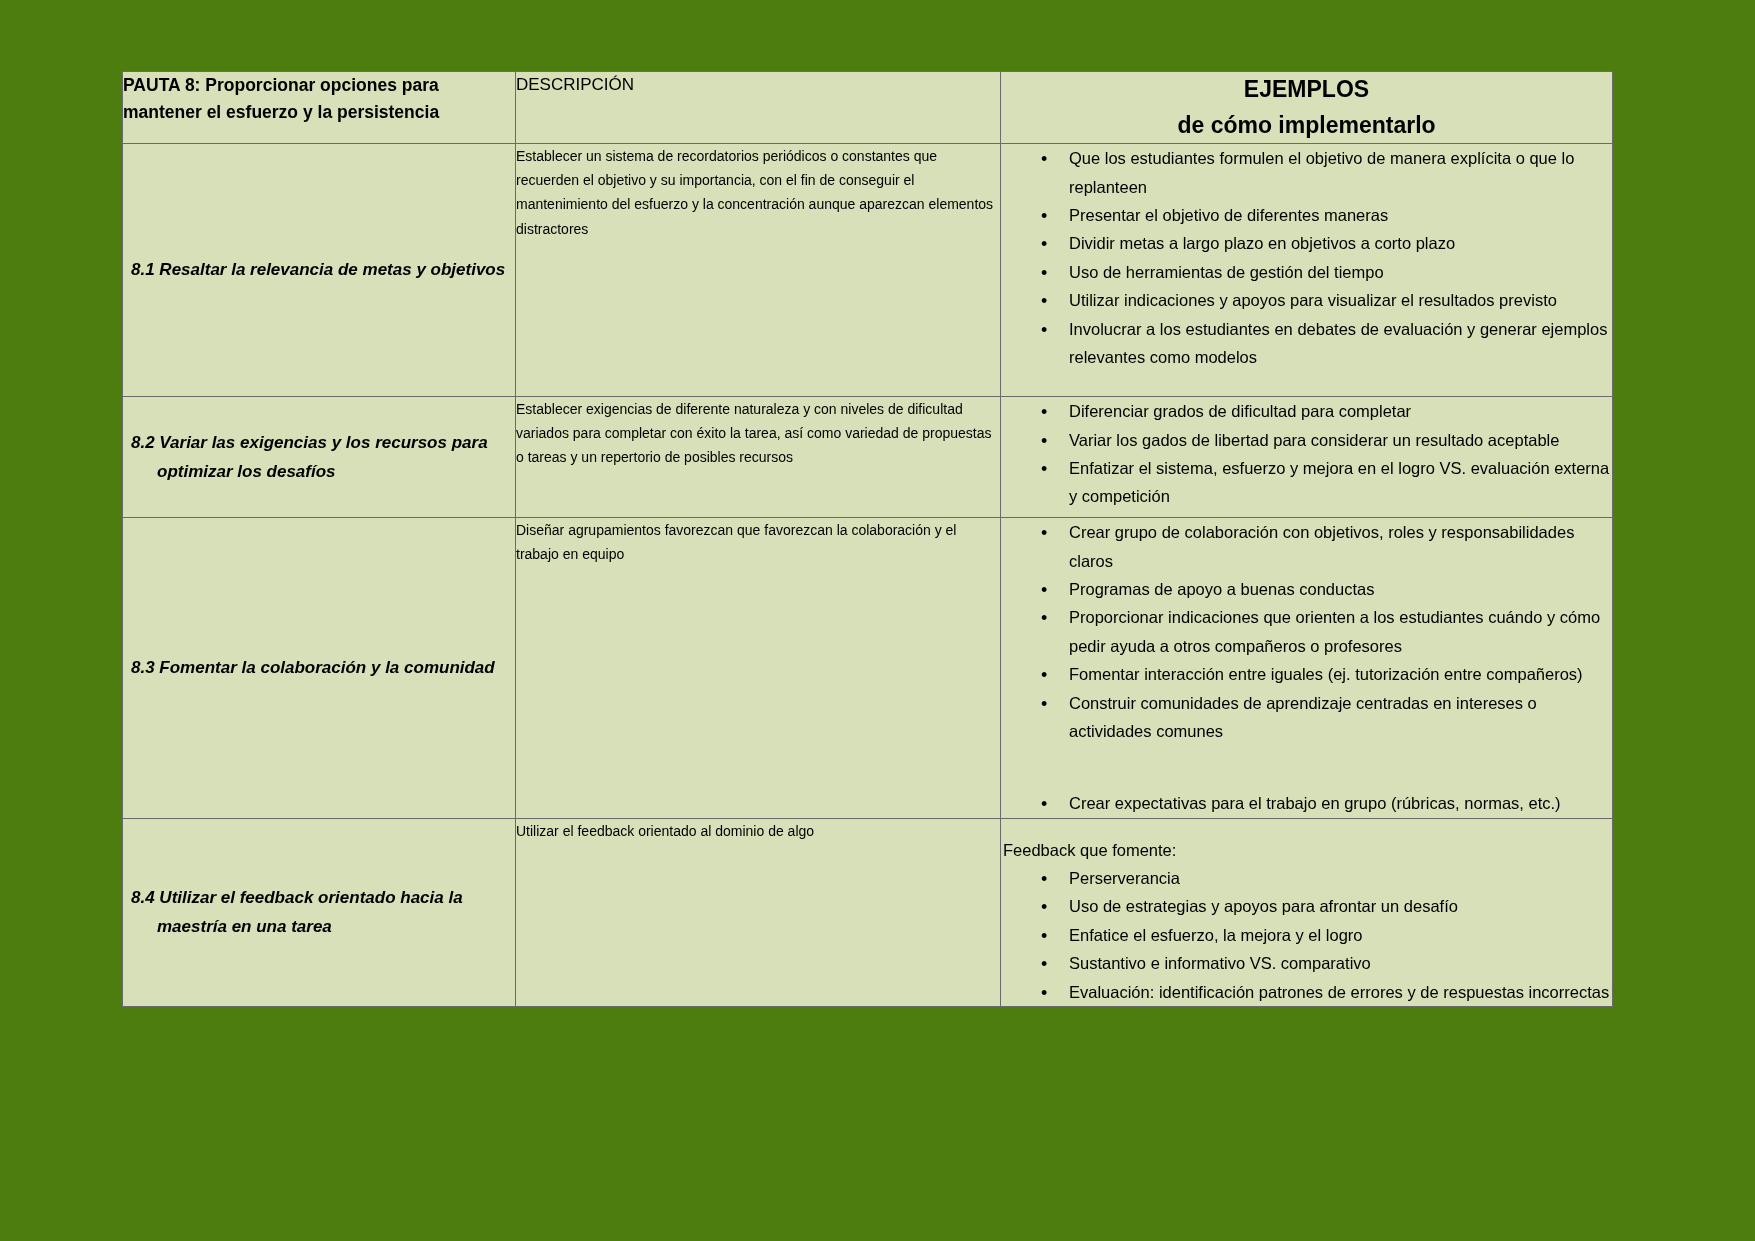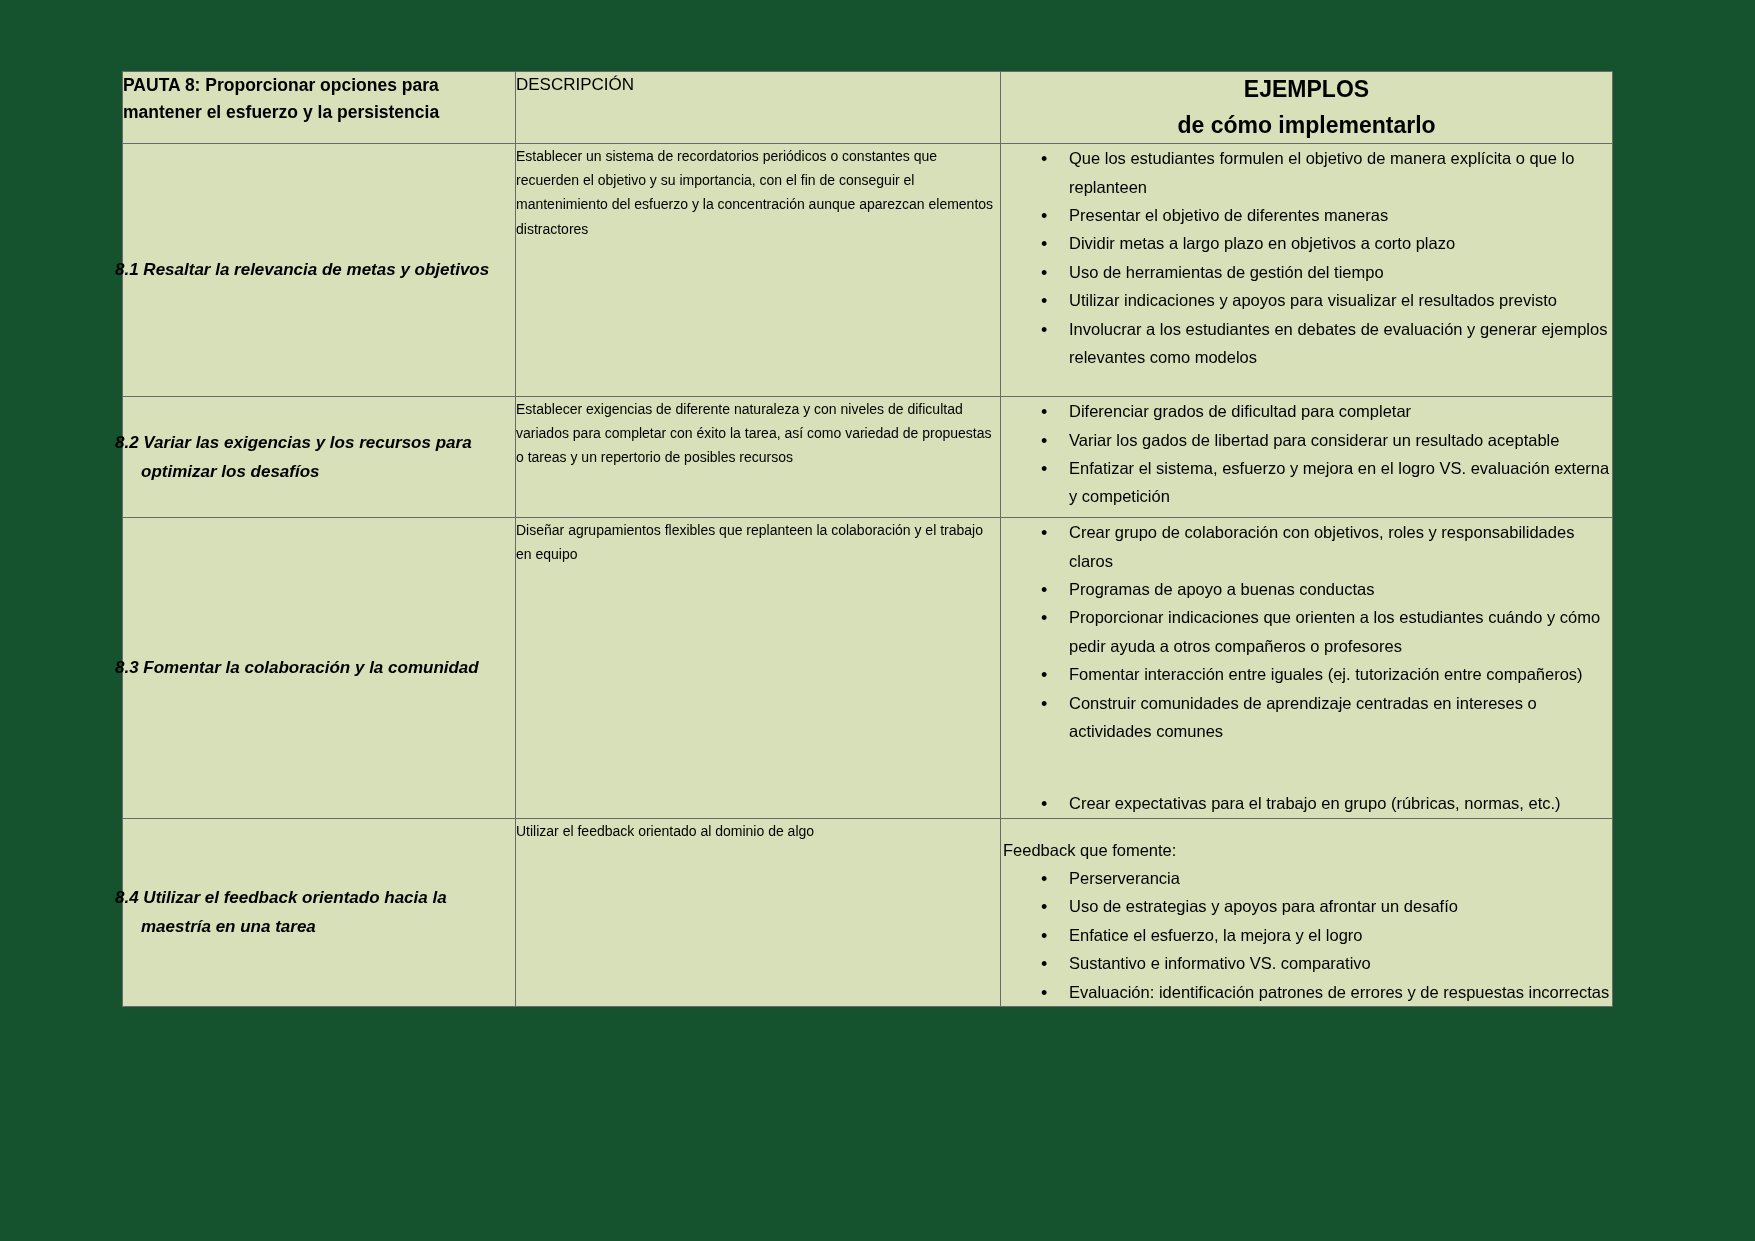--- a/index.html
+++ b/index.html
@@ -12,21 +12,21 @@
     height: 1241px;
     font-family: "Liberation Sans", sans-serif;
     color: #000000;
     overflow: hidden;
   }
 
   .page {
     position: relative;
     width: 1755px;
     height: 1241px;
-    background: #14532d;
+    background: #4d7c0f;
   }
 
   .table-wrap {
     position: absolute;
     left: 122px;
     top: 71px;
     width: 1490px;
   }
 
   table.guide-table {
@@ -81,21 +81,21 @@
   
   .cell-label {
     position: relative;
     padding: 10px 10px 10px 14px;
   }
   .label-text {
     font-style: italic;
     font-weight: bold;
     font-size: 17px;
     line-height: 1.75;
-    padding-left: 18px;
+    padding-left: 34px;
     text-indent: -26px;
   }
 
   .cell-desc {
     padding: 10px 12px 10px 12px;
     font-size: 14px;
     line-height: 1.72;
   }
   .desc-text { display: block; }
 
@@ -200,21 +200,21 @@
           </td>
         </tr>
 
         <tr class="r3">
           <td class="cell-label">
             <div class="v-center">
               <span class="label-text">8.3  Fomentar la colaboración y la comunidad</span>
             </div>
           </td>
           <td class="cell-desc">
-            <span class="desc-text">Diseñar agrupamientos flexibles que replanteen la colaboración y el trabajo en equipo</span>
+            <span class="desc-text">Diseñar agrupamientos favorezcan que favorezcan la colaboración y el trabajo en equipo</span>
           </td>
           <td class="cell-examples">
             <ul class="ex-list">
               <li>Crear grupo de colaboración con objetivos, roles y responsabilidades claros</li>
               <li>Programas de apoyo a buenas conductas</li>
               <li>Proporcionar indicaciones que orienten a los estudiantes cuándo y cómo pedir ayuda a otros compañeros o profesores</li>
               <li>Fomentar interacción entre iguales (ej. tutorización entre compañeros)</li>
               <li>Construir comunidades de aprendizaje centradas en intereses o actividades comunes</li>
               <li class="spaced">Crear expectativas para el trabajo en grupo (rúbricas, normas, etc.)</li>
             </ul>

